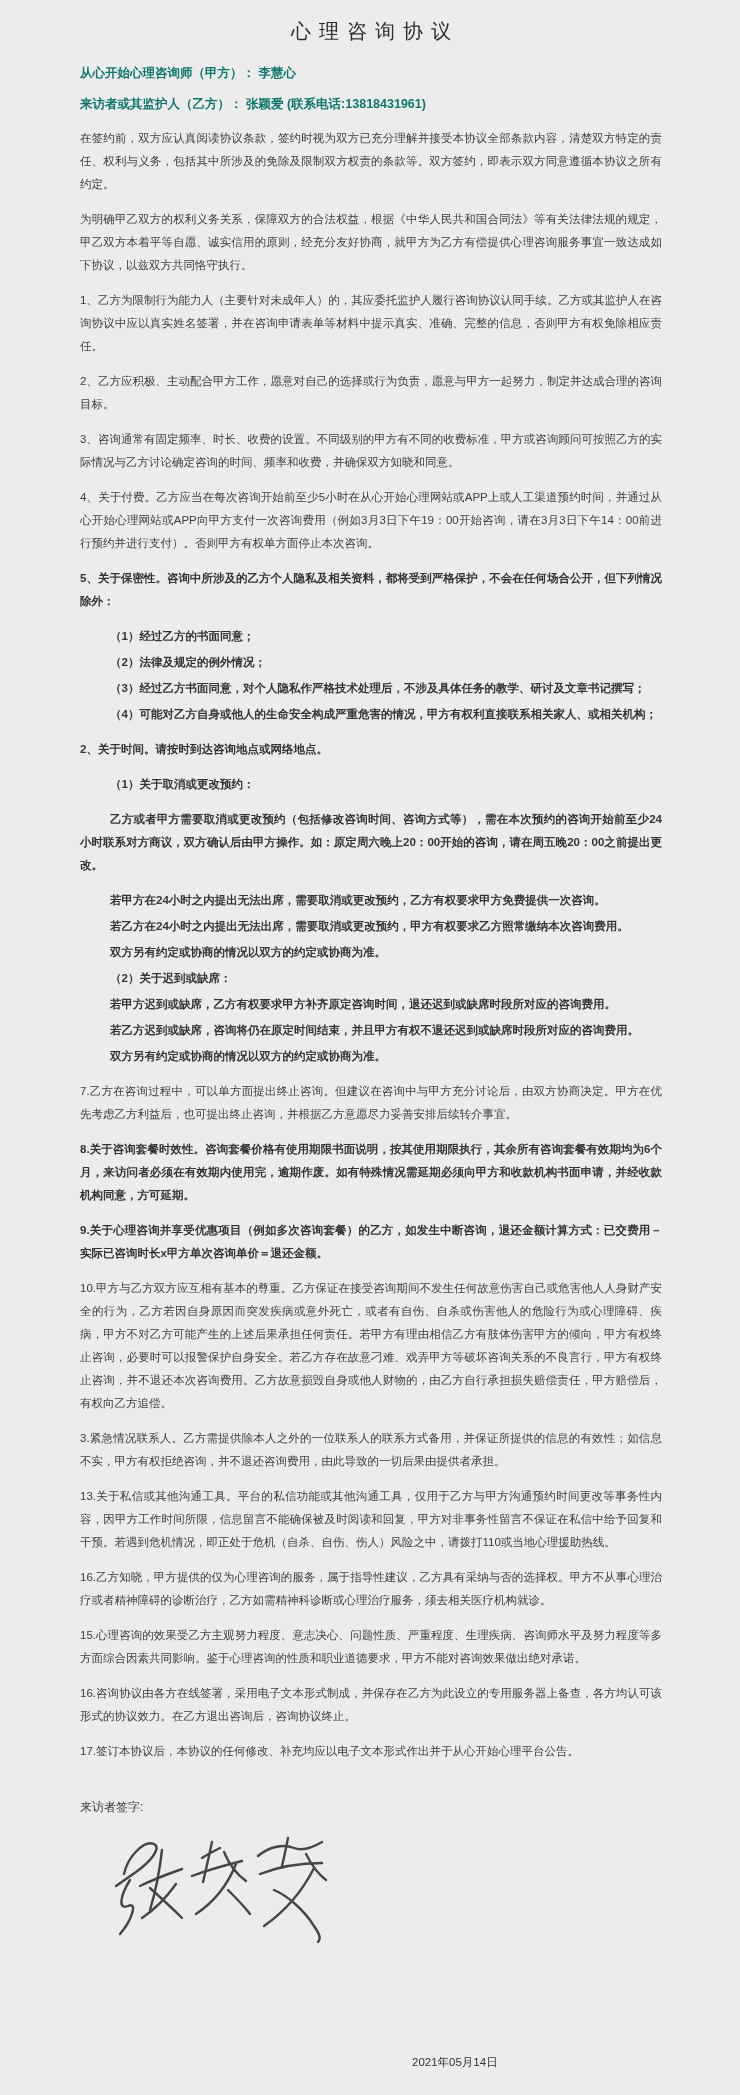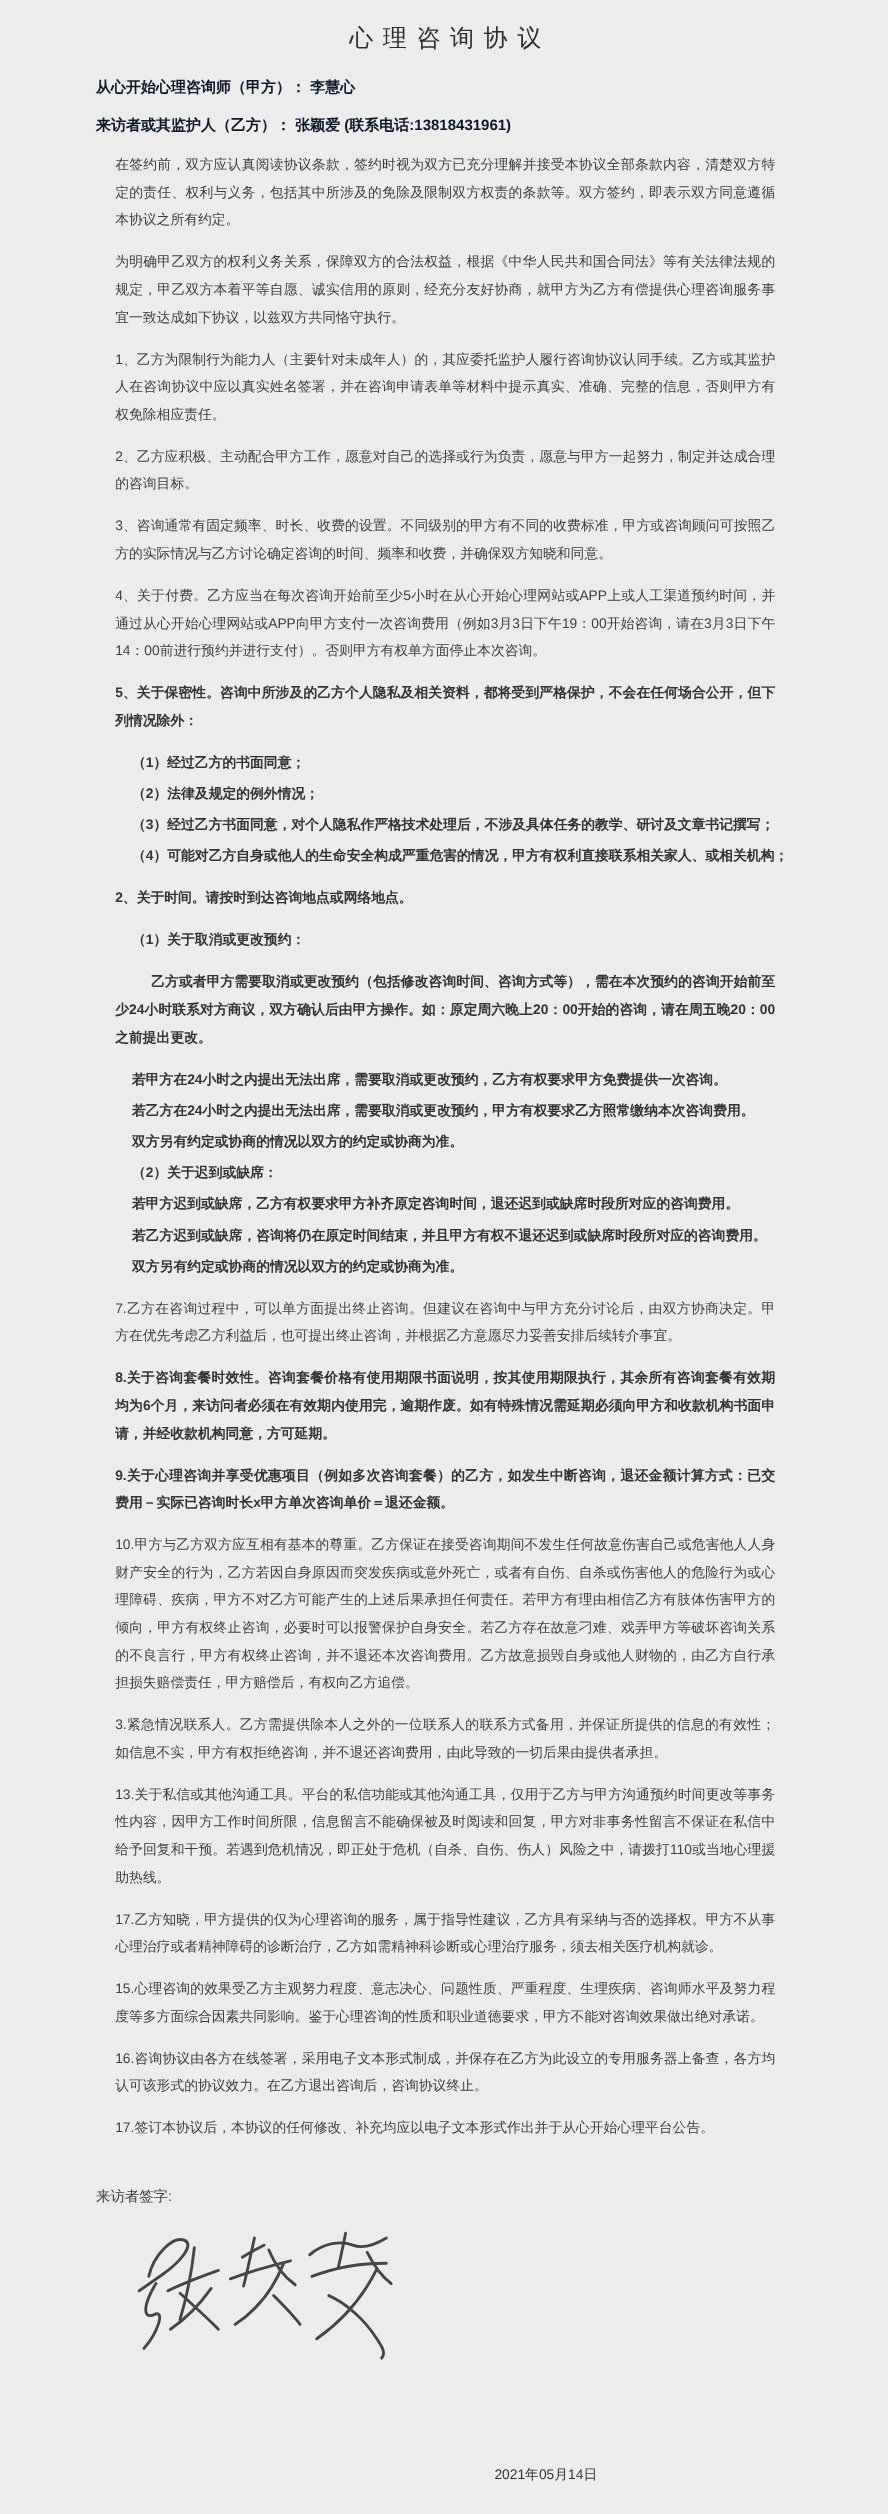--- a/index.html
+++ b/index.html
@@ -7,22 +7,22 @@
     width:740px;height:2095px;box-sizing:border-box;
     padding:12px 78px 0 80px;
     background:#ececec;color:#3c3c3c;
     font-family:"Liberation Sans",sans-serif;
     overflow:hidden;position:relative;border-radius:31px;
   }
   .doc-title{
     font-size:20px;font-weight:500;letter-spacing:8px;
     text-align:center;color:#2d2d2d;margin:6px 0 20px 8px;
   }
-  .party{font-weight:700;font-size:12.5px;color:#0f172a;margin:15px 0;line-height:16px;}
-  .para{font-size:11.5px;line-height:23px;margin:12px 16px;text-align:justify;}
+  .party{font-weight:700;font-size:12.5px;color:#0f766e;margin:15px 0;line-height:16px;}
+  .para{font-size:11.5px;line-height:23px;margin:12px 0;text-align:justify;}
   .bold{font-weight:700;color:#333;}
   .sub{padding-left:30px;margin:3px 0;text-align:left;}
   .indent-first{text-indent:30px;}
   .sign-label{font-size:12px;margin:36px 0 0;color:#3a3a3a;}
   .signature-svg{display:block;margin:18px 0 0 26px;}
   .signature-svg path{fill:none;stroke:#454545;stroke-width:2.4;stroke-linecap:round;stroke-linejoin:round;}
   .date{position:absolute;left:412px;top:2043px;font-size:11.5px;color:#333;}
 </style>
 </head>
 <body>
@@ -58,21 +58,21 @@
   <p class="para bold sub">若甲方迟到或缺席，乙方有权要求甲方补齐原定咨询时间，退还迟到或缺席时段所对应的咨询费用。</p>
   <p class="para bold sub">若乙方迟到或缺席，咨询将仍在原定时间结束，并且甲方有权不退还迟到或缺席时段所对应的咨询费用。</p>
   <p class="para bold sub">双方另有约定或协商的情况以双方的约定或协商为准。</p>
 
   <p class="para">7.乙方在咨询过程中，可以单方面提出终止咨询。但建议在咨询中与甲方充分讨论后，由双方协商决定。甲方在优先考虑乙方利益后，也可提出终止咨询，并根据乙方意愿尽力妥善安排后续转介事宜。</p>
   <p class="para bold">8.关于咨询套餐时效性。咨询套餐价格有使用期限书面说明，按其使用期限执行，其余所有咨询套餐有效期均为6个月，来访问者必须在有效期内使用完，逾期作废。如有特殊情况需延期必须向甲方和收款机构书面申请，并经收款机构同意，方可延期。</p>
   <p class="para bold">9.关于心理咨询并享受优惠项目（例如多次咨询套餐）的乙方，如发生中断咨询，退还金额计算方式：已交费用－实际已咨询时长x甲方单次咨询单价＝退还金额。</p>
   <p class="para">10.甲方与乙方双方应互相有基本的尊重。乙方保证在接受咨询期间不发生任何故意伤害自己或危害他人人身财产安全的行为，乙方若因自身原因而突发疾病或意外死亡，或者有自伤、自杀或伤害他人的危险行为或心理障碍、疾病，甲方不对乙方可能产生的上述后果承担任何责任。若甲方有理由相信乙方有肢体伤害甲方的倾向，甲方有权终止咨询，必要时可以报警保护自身安全。若乙方存在故意刁难、戏弄甲方等破坏咨询关系的不良言行，甲方有权终止咨询，并不退还本次咨询费用。乙方故意损毁自身或他人财物的，由乙方自行承担损失赔偿责任，甲方赔偿后，有权向乙方追偿。</p>
   <p class="para">3.紧急情况联系人。乙方需提供除本人之外的一位联系人的联系方式备用，并保证所提供的信息的有效性；如信息不实，甲方有权拒绝咨询，并不退还咨询费用，由此导致的一切后果由提供者承担。</p>
   <p class="para">13.关于私信或其他沟通工具。平台的私信功能或其他沟通工具，仅用于乙方与甲方沟通预约时间更改等事务性内容，因甲方工作时间所限，信息留言不能确保被及时阅读和回复，甲方对非事务性留言不保证在私信中给予回复和干预。若遇到危机情况，即正处于危机（自杀、自伤、伤人）风险之中，请拨打110或当地心理援助热线。</p>
-  <p class="para">17.乙方知晓，甲方提供的仅为心理咨询的服务，属于指导性建议，乙方具有采纳与否的选择权。甲方不从事心理治疗或者精神障碍的诊断治疗，乙方如需精神科诊断或心理治疗服务，须去相关医疗机构就诊。</p>
+  <p class="para">16.乙方知晓，甲方提供的仅为心理咨询的服务，属于指导性建议，乙方具有采纳与否的选择权。甲方不从事心理治疗或者精神障碍的诊断治疗，乙方如需精神科诊断或心理治疗服务，须去相关医疗机构就诊。</p>
   <p class="para">15.心理咨询的效果受乙方主观努力程度、意志决心、问题性质、严重程度、生理疾病、咨询师水平及努力程度等多方面综合因素共同影响。鉴于心理咨询的性质和职业道德要求，甲方不能对咨询效果做出绝对承诺。</p>
   <p class="para">16.咨询协议由各方在线签署，采用电子文本形式制成，并保存在乙方为此设立的专用服务器上备查，各方均认可该形式的协议效力。在乙方退出咨询后，咨询协议终止。</p>
   <p class="para">17.签订本协议后，本协议的任何修改、补充均应以电子文本形式作出并于从心开始心理平台公告。</p>
 
   <p class="sign-label">来访者签字:</p>
 
   <svg class="signature-svg" width="230" height="115" viewBox="0 0 230 115" role="img" aria-label="张颖爱">
 
     <path d="M18,40 C22,22 38,6 48,10 C56,14 44,28 30,38 L10,52"></path>
     <path d="M24,46 C14,62 12,76 22,72 C32,67 26,86 14,100"></path>

